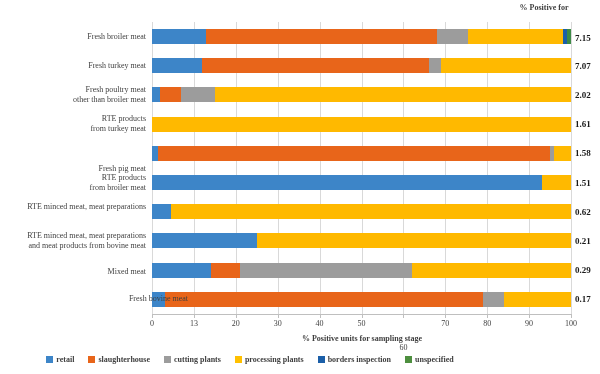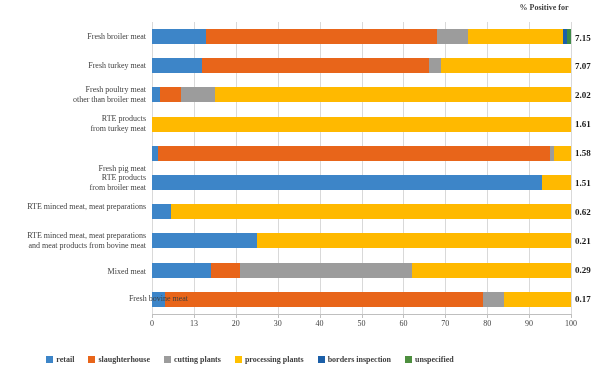--- a/index.html
+++ b/index.html
@@ -319,30 +319,31 @@
       <div class="xtick-label" style="left: 193.9px;">13</div>
       <div class="xtick" style="left: 235.8px;"></div>
       <div class="xtick-label" style="left: 235.8px;">20</div>
       <div class="xtick" style="left: 277.7px;"></div>
       <div class="xtick-label" style="left: 277.7px;">30</div>
       <div class="xtick" style="left: 319.6px;"></div>
       <div class="xtick-label" style="left: 319.6px;">40</div>
       <div class="xtick" style="left: 361.5px;"></div>
       <div class="xtick-label" style="left: 361.5px;">50</div>
       <div class="xtick" style="left: 403.4px;"></div>
-      <div class="xtick-label" style="left: 403.4px;">60</div>
+      <div class="xtick-label" style="left: 403.4px; margin-top: 24px;">60</div>
       <div class="xtick" style="left: 445.3px;"></div>
       <div class="xtick-label" style="left: 445.3px;">70</div>
       <div class="xtick" style="left: 487.2px;"></div>
       <div class="xtick-label" style="left: 487.2px;">80</div>
       <div class="xtick" style="left: 529.1px;"></div>
       <div class="xtick-label" style="left: 529.1px;">90</div>
       <div class="xtick" style="left: 571px;"></div>
       <div class="xtick-label" style="left: 571px;">100</div>
     </div>
+  <div class="xaxis-title">% Positive units for sampling stage</div>
 
   <div class="legend" id="legend">
       <div class="legend-item">
         <span class="legend-swatch" style="background: rgb(61, 133, 200);"></span>
         <span>retail</span>
       </div>
       <div class="legend-item">
         <span class="legend-swatch" style="background: rgb(232, 101, 26);"></span>
         <span>slaughterhouse</span>
       </div>

